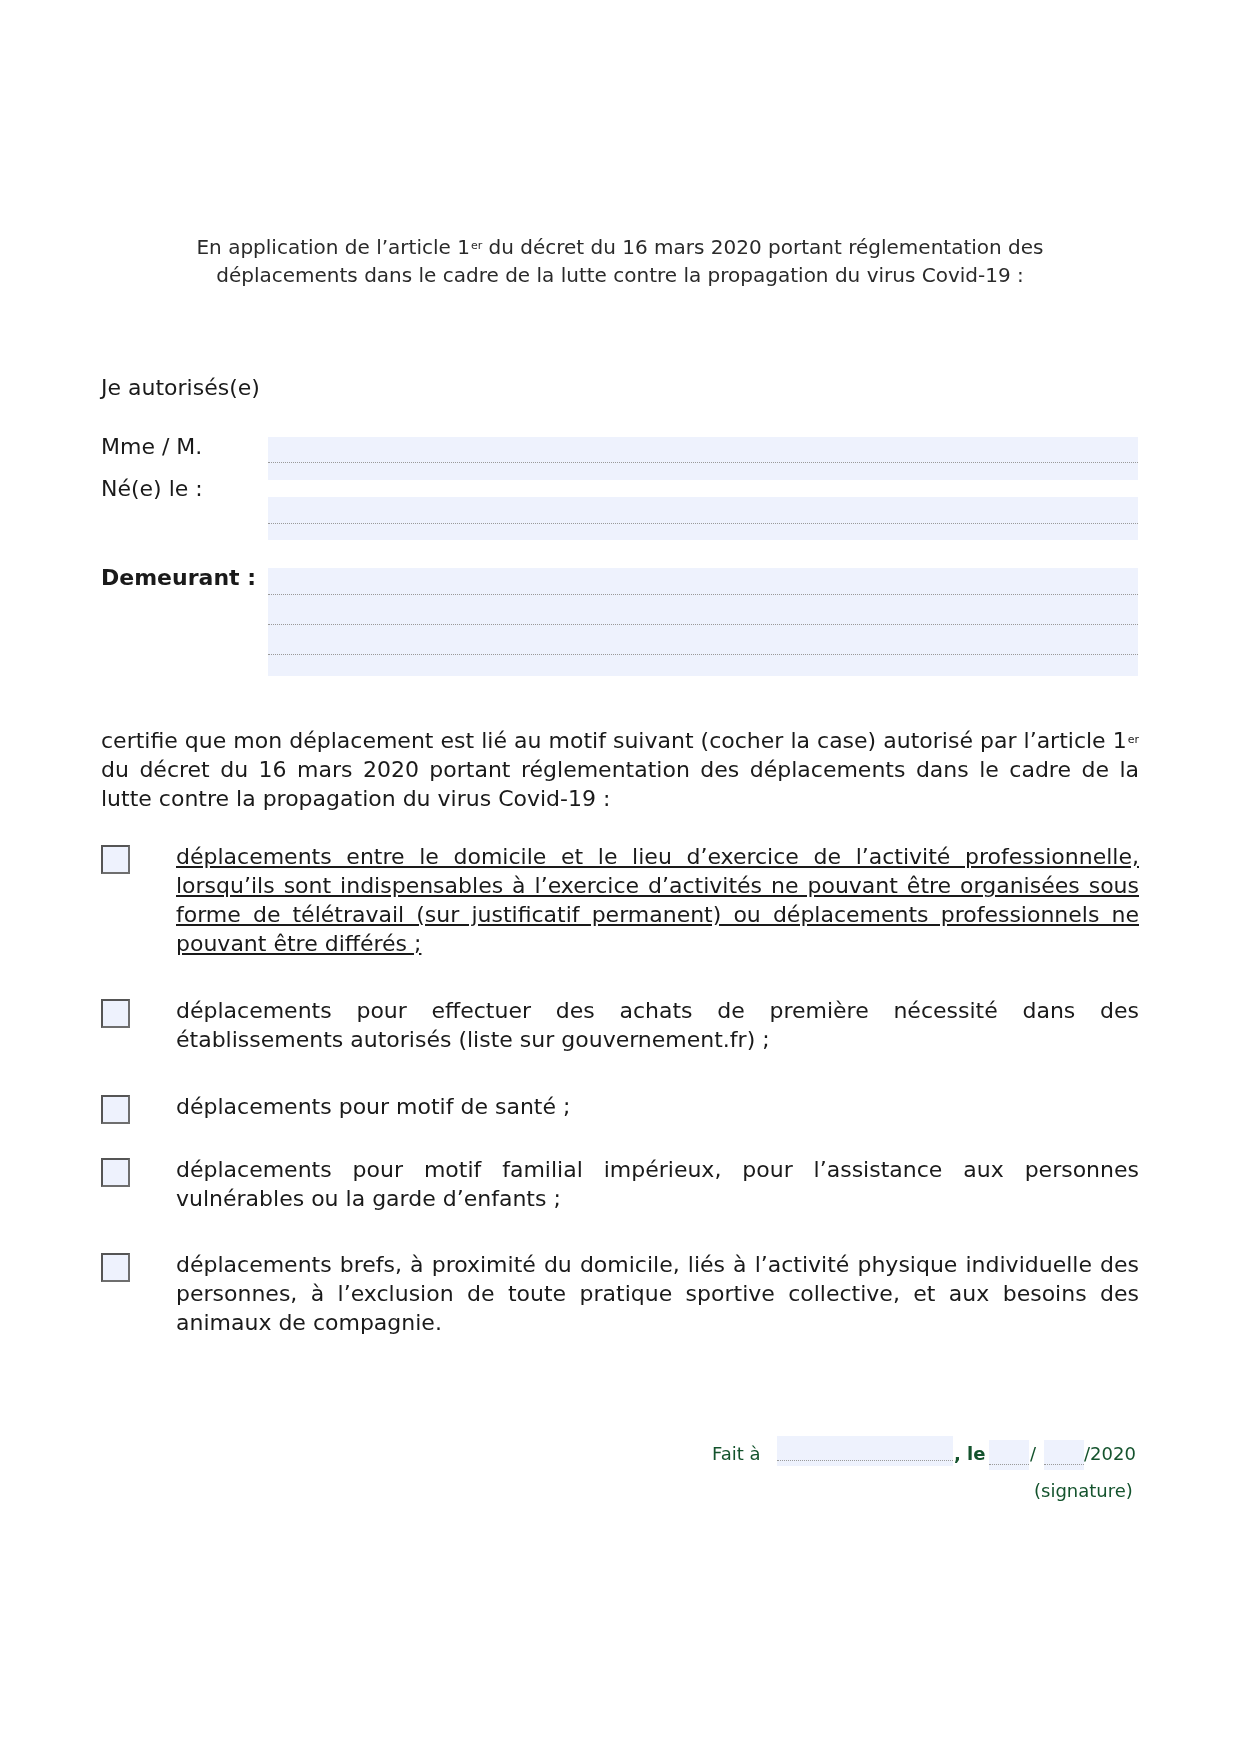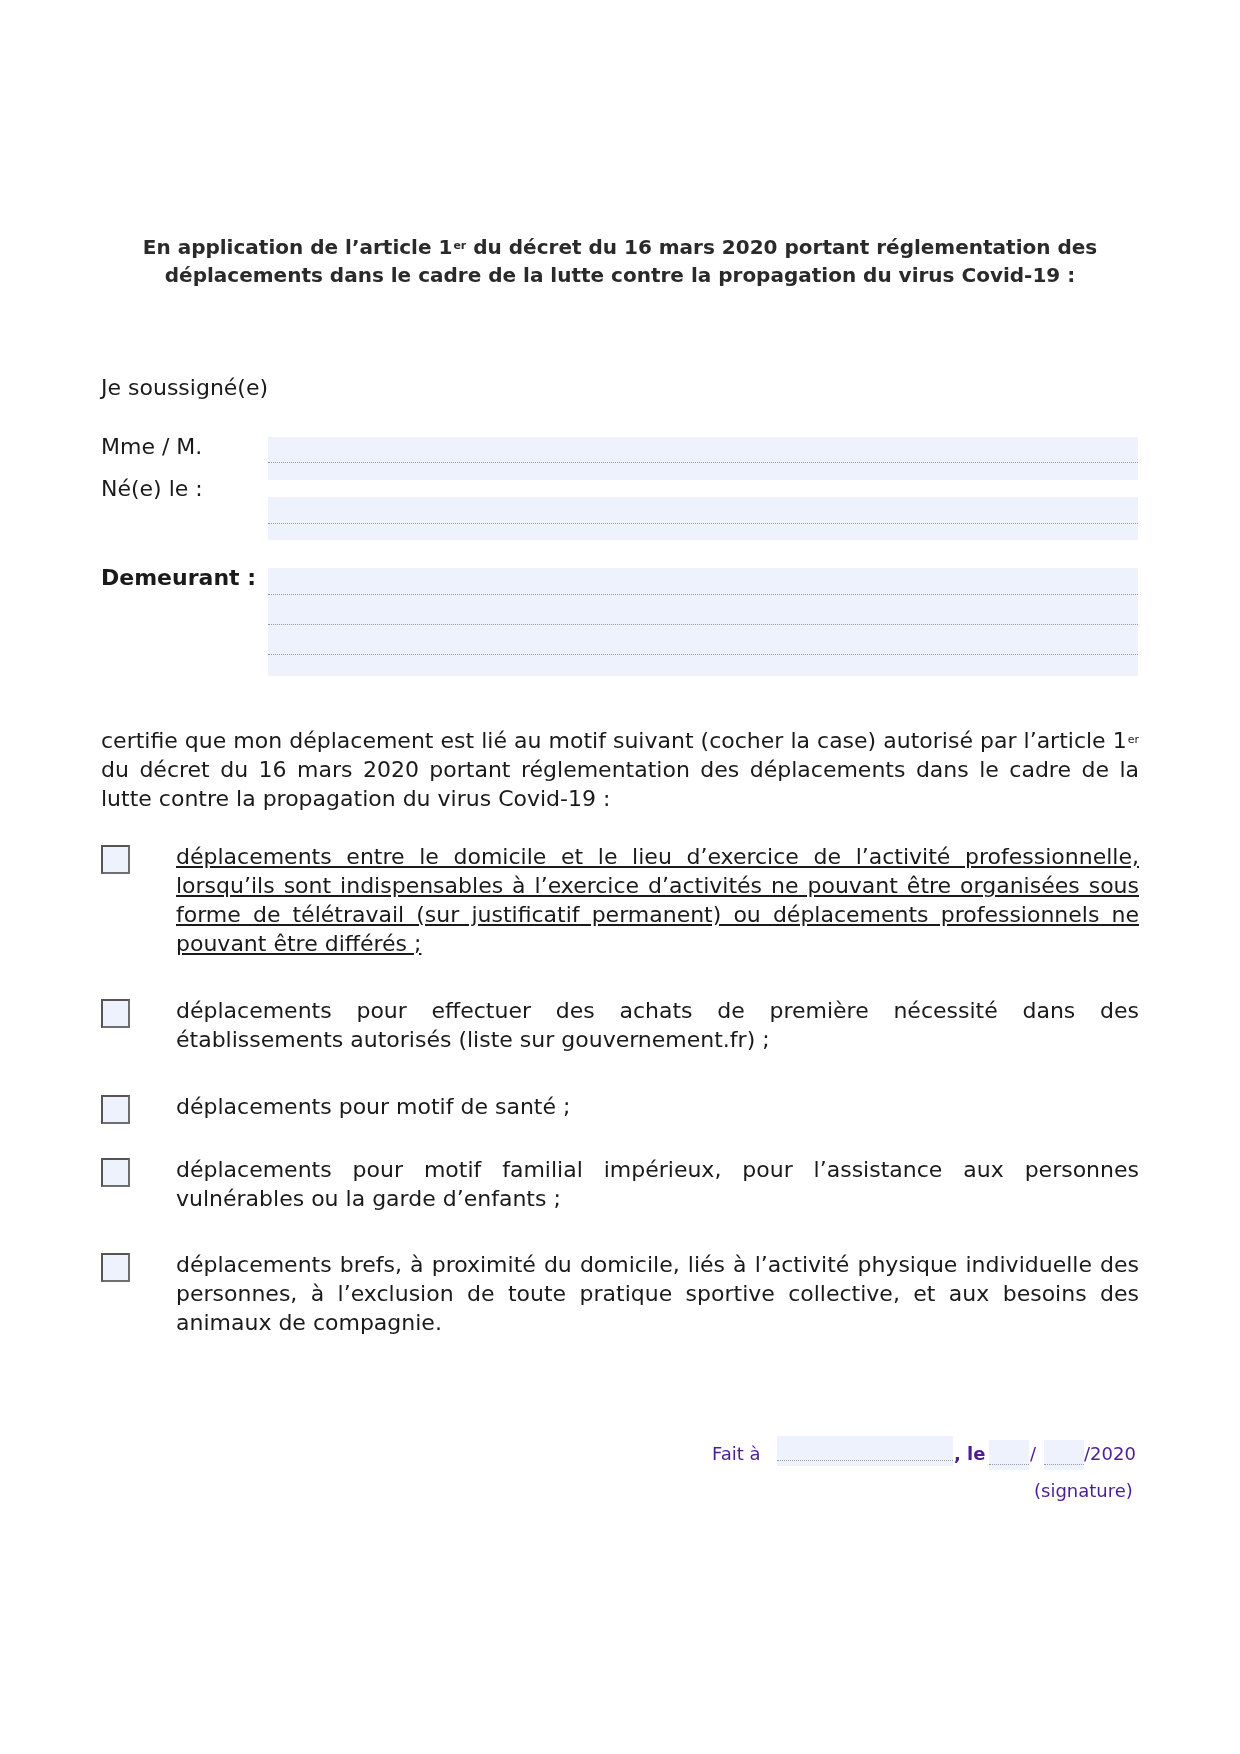--- a/index.html
+++ b/index.html
@@ -32,21 +32,21 @@
       letter-spacing: 0.6px;
       color: #111111;
     }
     .subtitle {
       position: absolute;
       left: 140px; top: 233px;
       width: 960px;
       text-align: center;
       font-size: 20px;
       line-height: 28px;
-      font-weight: 700;
+      font-weight: 400;
       color: #2a2a2a;
     }
     sup.ord {
       font-size: 11px;
       vertical-align: top;
       position: relative;
       top: -1px;
       margin-left: 1px;
     }
     .label {
@@ -100,21 +100,21 @@
       font-size: 22px;
       line-height: 29px;
       text-align: justify;
       text-align-last: left;
       color: #1a1a1a;
     }
     .sig-row {
       position: absolute;
       top: 1443px;
       font-size: 18px;
-      color: #4c1d95;
+      color: #14532d;
       white-space: nowrap;
     }
     .sig-field {
       position: absolute;
       background: #eef2fd;
     }
     .sig-dots {
       position: absolute;
       left: 0; right: 0;
       bottom: 5px;
@@ -125,21 +125,21 @@
 <body>
 
 <div class="page">
 
 
   <div class="subtitle">
     <div><span>En application de l’article 1</span><sup class="ord">er</sup><span> du décret du 16 mars 2020 portant réglementation des</span></div>
     <div>déplacements dans le cadre de la lutte contre la propagation du virus Covid-19 :</div>
   </div>
 
-  <div class="label" style="left:101px; top:375px;">Je soussigné(e)</div>
+  <div class="label" style="left:101px; top:375px;">Je autorisés(e)</div>
 
   <div class="label" style="left:101px; top:434px;">Mme / M.</div>
   <div class="field" style="left:268px; top:437px; width:870px; height:43px;">
     <div class="dots" style="top:25px;"></div>
   </div>
 
   <div class="label" style="left:101px; top:476px;">Né(e) le  :</div>
   <div class="field" style="left:268px; top:497px; width:870px; height:43px;">
     <div class="dots" style="top:26px;"></div>
   </div>

